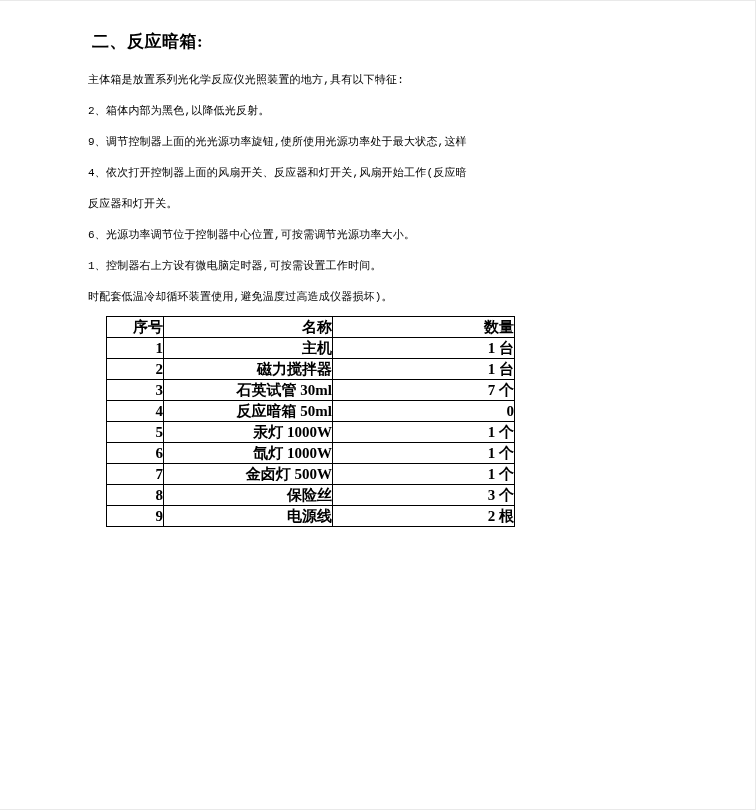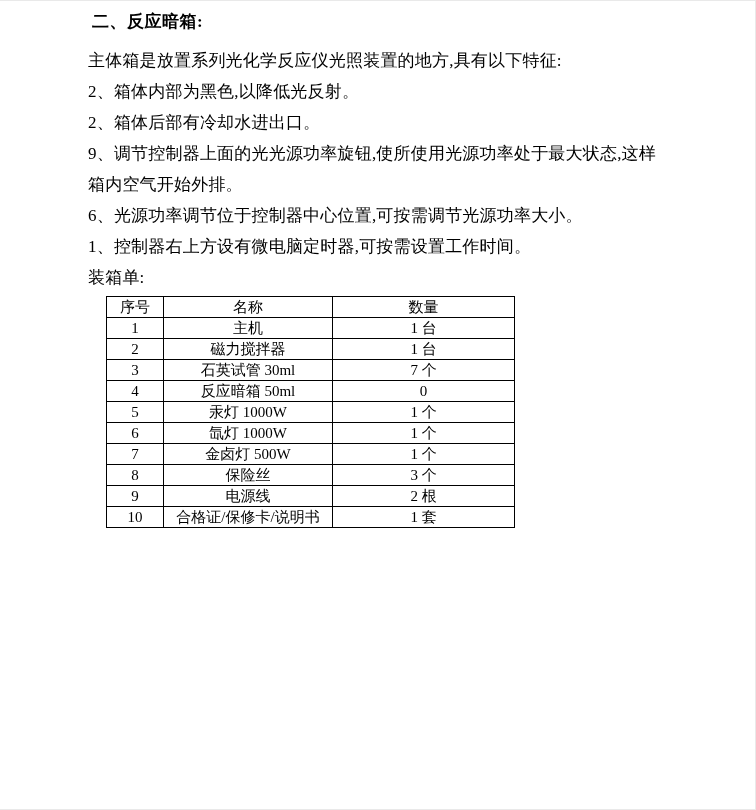--- a/index.html
+++ b/index.html
@@ -18,74 +18,76 @@
     box-sizing: border-box;
     width: 756px;
     height: 810px;
     border-top: 1px solid #e9e9e9;
     border-right: 1px solid #e9e9e9;
     border-bottom: 1px solid #e9e9e9;
     background: #ffffff;
   }
   .content {
     padding: 8px 58px 0 88px;
+    margin-top: 20px;
   }
   .doc-title {
     font-size: 17px;
     font-weight: bold;
     line-height: 26px;
     margin: 0 0 10px 4px;
     letter-spacing: 0.5px;
   }
   .line {
-    font-size: 17px;
+    font-size: 11px;
     height: 31px;
     line-height: 31px;
     white-space: pre;
     letter-spacing: 0.2px;
+    font-family: Liberation Mono, monospace;
   }
   table.packing {
     border-collapse: collapse;
     table-layout: fixed;
     margin: 3px 0 0 18px;
     width: 409px;
   }
   table.packing th,
   table.packing td {
     border: 1px solid #000000;
     height: 20px;
     padding: 0;
-    text-align: center;
+    text-align: right;
     vertical-align: middle;
     font-size: 15px;
-    font-weight: normal;
+    font-weight: bold;
     line-height: 20px;
     white-space: pre;
     overflow: hidden;
   }
 </style>
 </head>
 <body>
 
 <div class="page">
   <div class="content">
 
     <div class="doc-title">二、反应暗箱:</div>
 
     <div>
         <div class="line">主体箱是放置系列光化学反应仪光照装置的地方,具有以下特征:</div>
         <div class="line">2、箱体内部为黑色,以降低光反射。</div>
-        <div class="line">2、箱体后部有冷却水进出口。</div>
         <div class="line">9、调节控制器上面的光光源功率旋钮,使所使用光源功率处于最大状态,这样</div>
-        <div class="line">箱内空气开始外排。</div>
+        <div class="line">4、依次打开控制器上面的风扇开关、反应器和灯开关,风扇开始工作(反应暗</div>
+        <div class="line">反应器和灯开关。</div>
         <div class="line">6、光源功率调节位于控制器中心位置,可按需调节光源功率大小。</div>
         <div class="line">1、控制器右上方设有微电脑定时器,可按需设置工作时间。</div>
+        <div class="line">时配套低温冷却循环装置使用,避免温度过高造成仪器损坏)。</div>
       </div>
 
-    <div class="line">装箱单:</div>
 
     <table class="packing">
       <colgroup>
           <col style="width: 57px;">
           <col style="width: 169px;">
           <col style="width: 182px;">
         </colgroup>
       <thead>
         <tr>
             <th>序号</th>
@@ -132,22 +134,17 @@
           <tr>
             <td>8</td>
             <td>保险丝</td>
             <td>3 个</td>
           </tr>
           <tr>
             <td>9</td>
             <td>电源线</td>
             <td>2 根</td>
           </tr>
-          <tr>
-            <td>10</td>
-            <td>合格证/保修卡/说明书</td>
-            <td>1 套</td>
-          </tr>
         </tbody>
     </table>
 
   </div>
 </div>
 
 </body></html>

